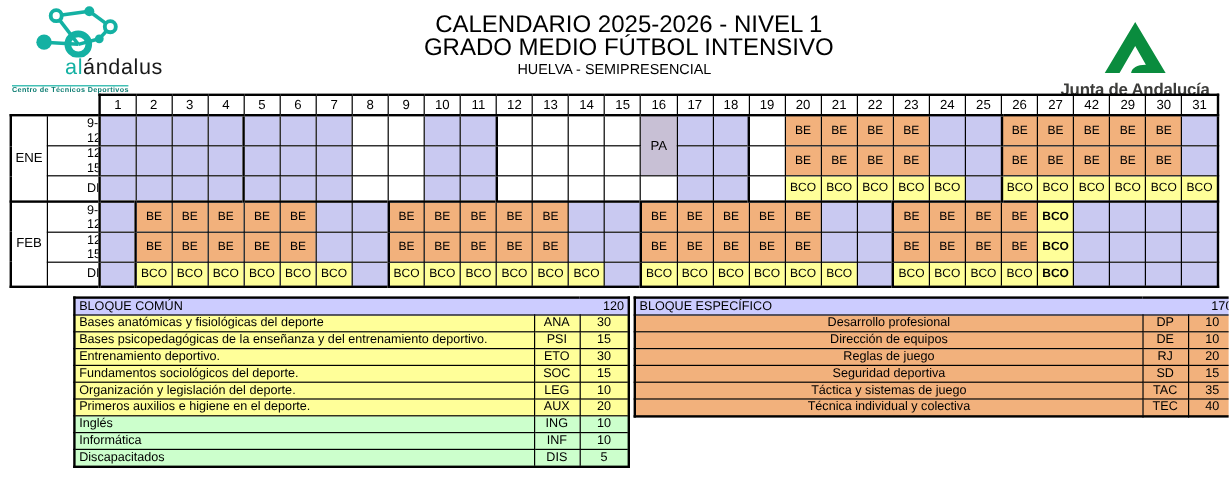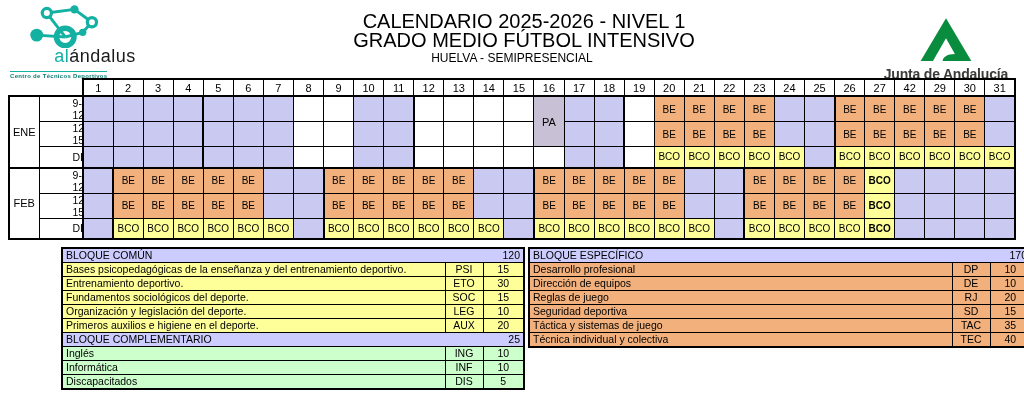--- a/index.html
+++ b/index.html
@@ -51,21 +51,21 @@
   #blk-left{left:33px;width:464px;margin-left:28px;}
   #blk-right{left:528px;width:504px;}
   .blk td{border:1px solid #000;height:13px;line-height:13px;font-size:10.5px;padding:0 3px;white-space:nowrap;}
   .blk td.bhead{background:var(--hlav);padding:0;}
   .blk .bh{display:flex;justify-content:space-between;padding:0 3px;}
   .blk td.code,.blk td.hours{text-align:center;padding:0;}
   .blk col.c-code{width:38px;}
   .blk col.c-hours{width:41px;}
   .blk td.yellow{background:var(--bco);}
   .blk td.green{background:var(--green);}
-  .blk td.orange{background:var(--be);}
+  .blk td.orange{background:var(--be);text-align:center;}
 </style>
 </head>
 <body>
 
 <div class="page">
 
   <div class="brand">
     <svg width="92" height="46" viewBox="0 0 100 50">
       <g stroke="#14b1a3" stroke-width="3.2" fill="none">
         <line x1="16" y1="36" x2="47" y2="38"></line>
@@ -391,20 +391,25 @@
     <tbody>
         <tr>
           <td class="bhead" colspan="3">
             <div class="bh">
               <span>BLOQUE COMÚN</span>
               <span>120</span>
             </div>
           </td>
         </tr>
         <tr>
+          <td class="yellow">Bases anatómicas y fisiológicas del deporte</td>
+          <td class="code yellow">ANA</td>
+          <td class="hours yellow">30</td>
+        </tr>
+        <tr>
           <td class="yellow">Bases psicopedagógicas de la enseñanza y del entrenamiento deportivo.</td>
           <td class="code yellow">PSI</td>
           <td class="hours yellow">15</td>
         </tr>
         <tr>
           <td class="yellow">Entrenamiento deportivo.</td>
           <td class="code yellow">ETO</td>
           <td class="hours yellow">30</td>
         </tr>
         <tr>
@@ -414,28 +419,20 @@
         </tr>
         <tr>
           <td class="yellow">Organización y legislación del deporte.</td>
           <td class="code yellow">LEG</td>
           <td class="hours yellow">10</td>
         </tr>
         <tr>
           <td class="yellow">Primeros auxilios e higiene en el deporte.</td>
           <td class="code yellow">AUX</td>
           <td class="hours yellow">20</td>
-        </tr>
-        <tr>
-          <td class="bhead" colspan="3">
-            <div class="bh">
-              <span>BLOQUE COMPLEMENTARIO</span>
-              <span>25</span>
-            </div>
-          </td>
         </tr>
         <tr>
           <td class="green">Inglés</td>
           <td class="code green">ING</td>
           <td class="hours green">10</td>
         </tr>
         <tr>
           <td class="green">Informática</td>
           <td class="code green">INF</td>
           <td class="hours green">10</td>

